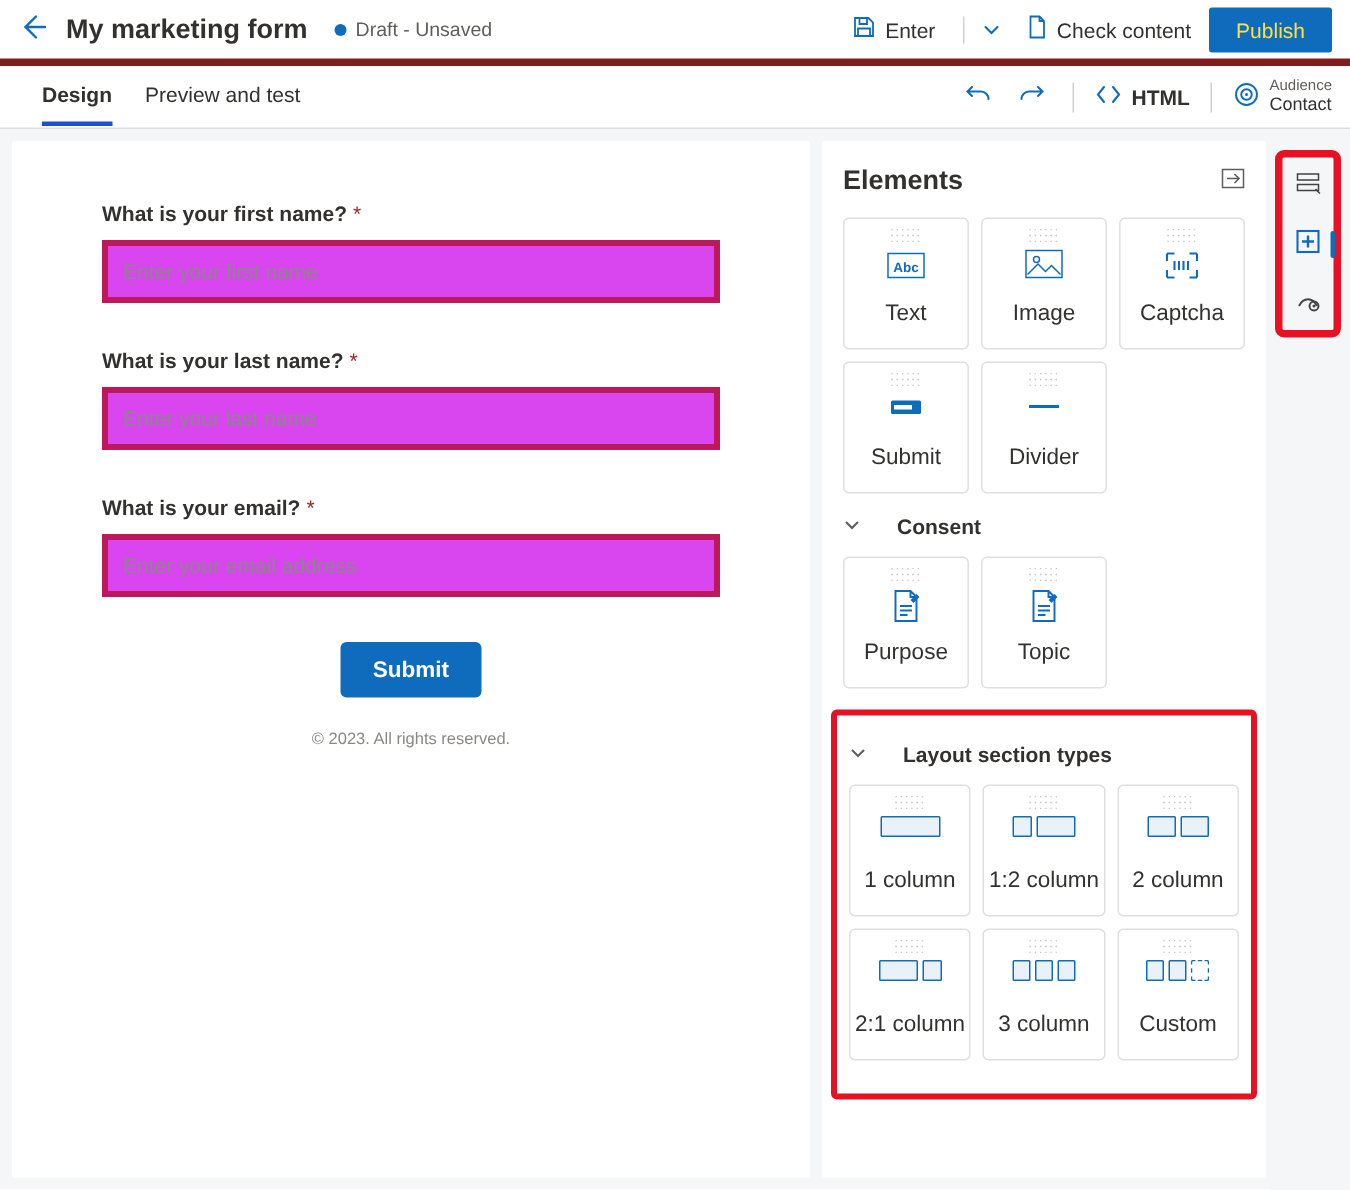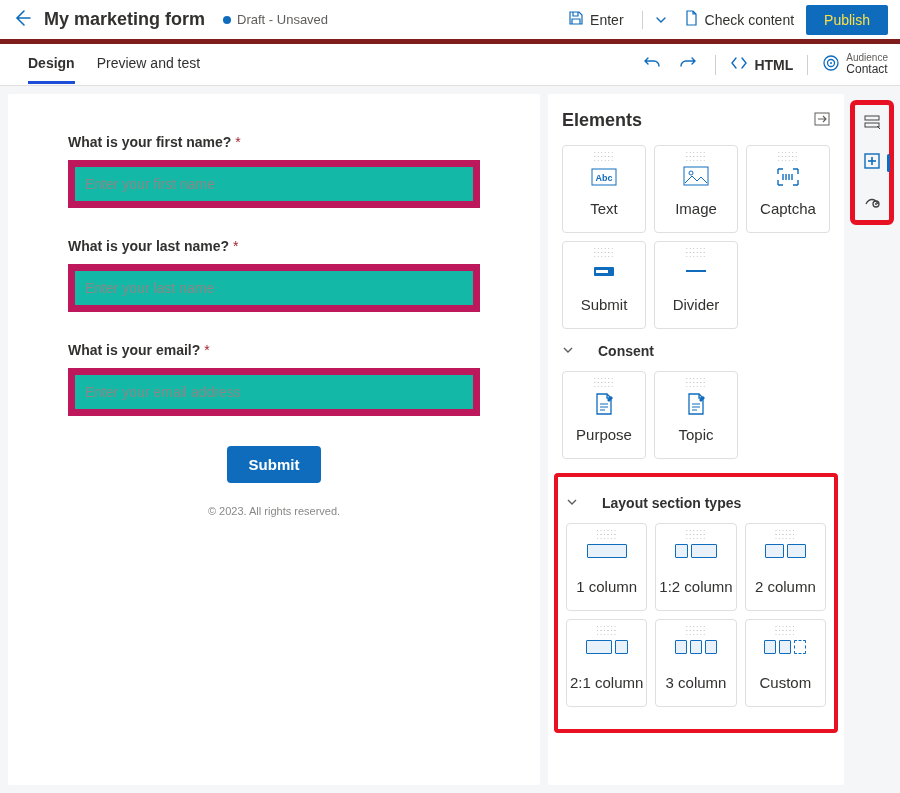--- a/index.html
+++ b/index.html
@@ -33,21 +33,21 @@
   .aud-meta { display:flex; flex-direction:column; line-height:1.1; }
   .aud-label { font-size:10px; color:#605e5c; }
   .aud-val { font-size:12px; }
 
   
   .workspace { display:flex; background:#f5f6f8; height:calc(793px - 44px - 42px); padding:8px 4px 8px 8px; gap:8px; }
   .canvas { flex:1 1 auto; background:#fff; border-radius:2px; padding:40px 60px 30px; overflow:auto; }
   .form-field { margin-bottom:30px; }
   .lbl { font-weight:600; font-size:14px; }
   .req { color:#a4262c; margin-left:4px; }
-  .fld-input { width:100%; margin-top:10px; padding:9px 10px; border:7px solid #be185d; background:#14b8a6; font-size:14px; color:#323130; }
+  .fld-input { width:100%; margin-top:10px; padding:9px 10px; border:4px solid #be185d; background:#d946ef; font-size:14px; color:#323130; }
   .fld-input::placeholder { color:#8a8886; }
   .submit-row { text-align:center; margin-top:14px; }
   .submit-btn { background:#0F6CBD; color:#fff; border:none; padding:10px 22px; font-size:15px; font-weight:600; border-radius:4px; cursor:pointer; }
   .footer { text-align:center; color:#8a8886; font-size:11px; margin-top:22px; }
 
   
   .rightcol { display:flex; gap:6px; }
   .panel { width:296px; background:#fff; border-radius:2px; overflow:auto; padding:16px 14px; }
   .panel h2 { font-size:18px; font-weight:700; display:flex; align-items:center; }
   .panel-head { display:flex; align-items:center; justify-content:space-between; margin-bottom:14px; }

